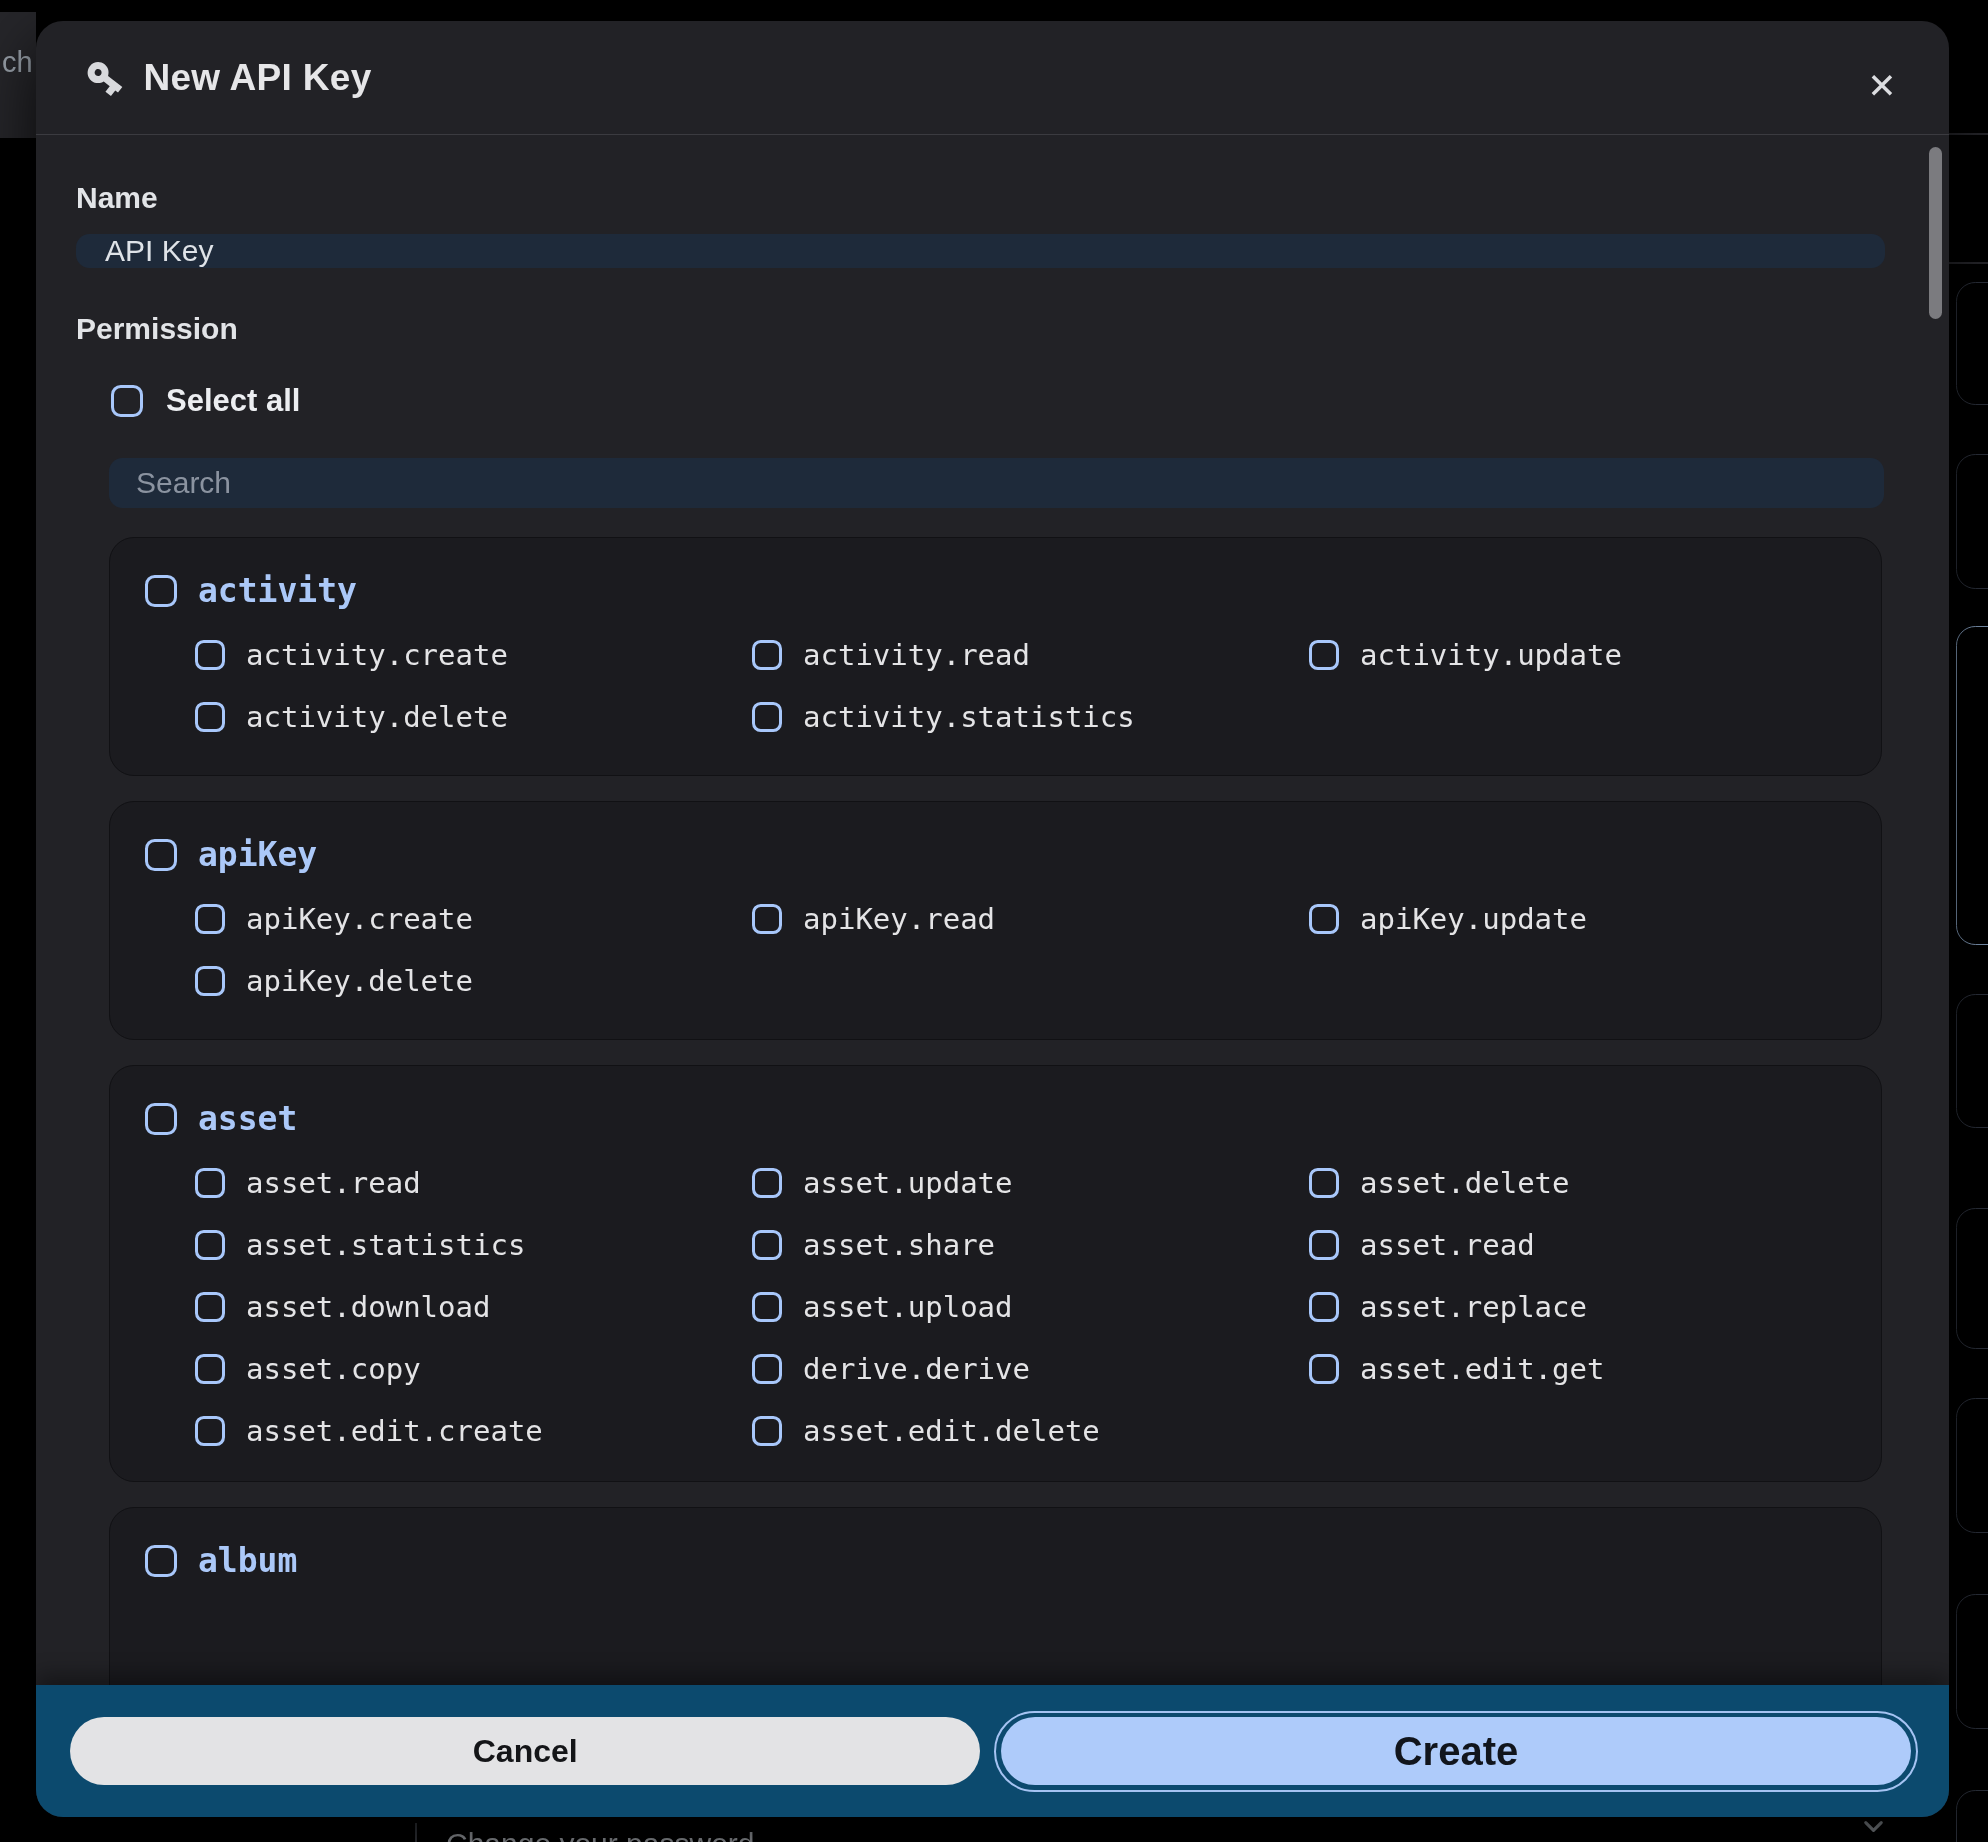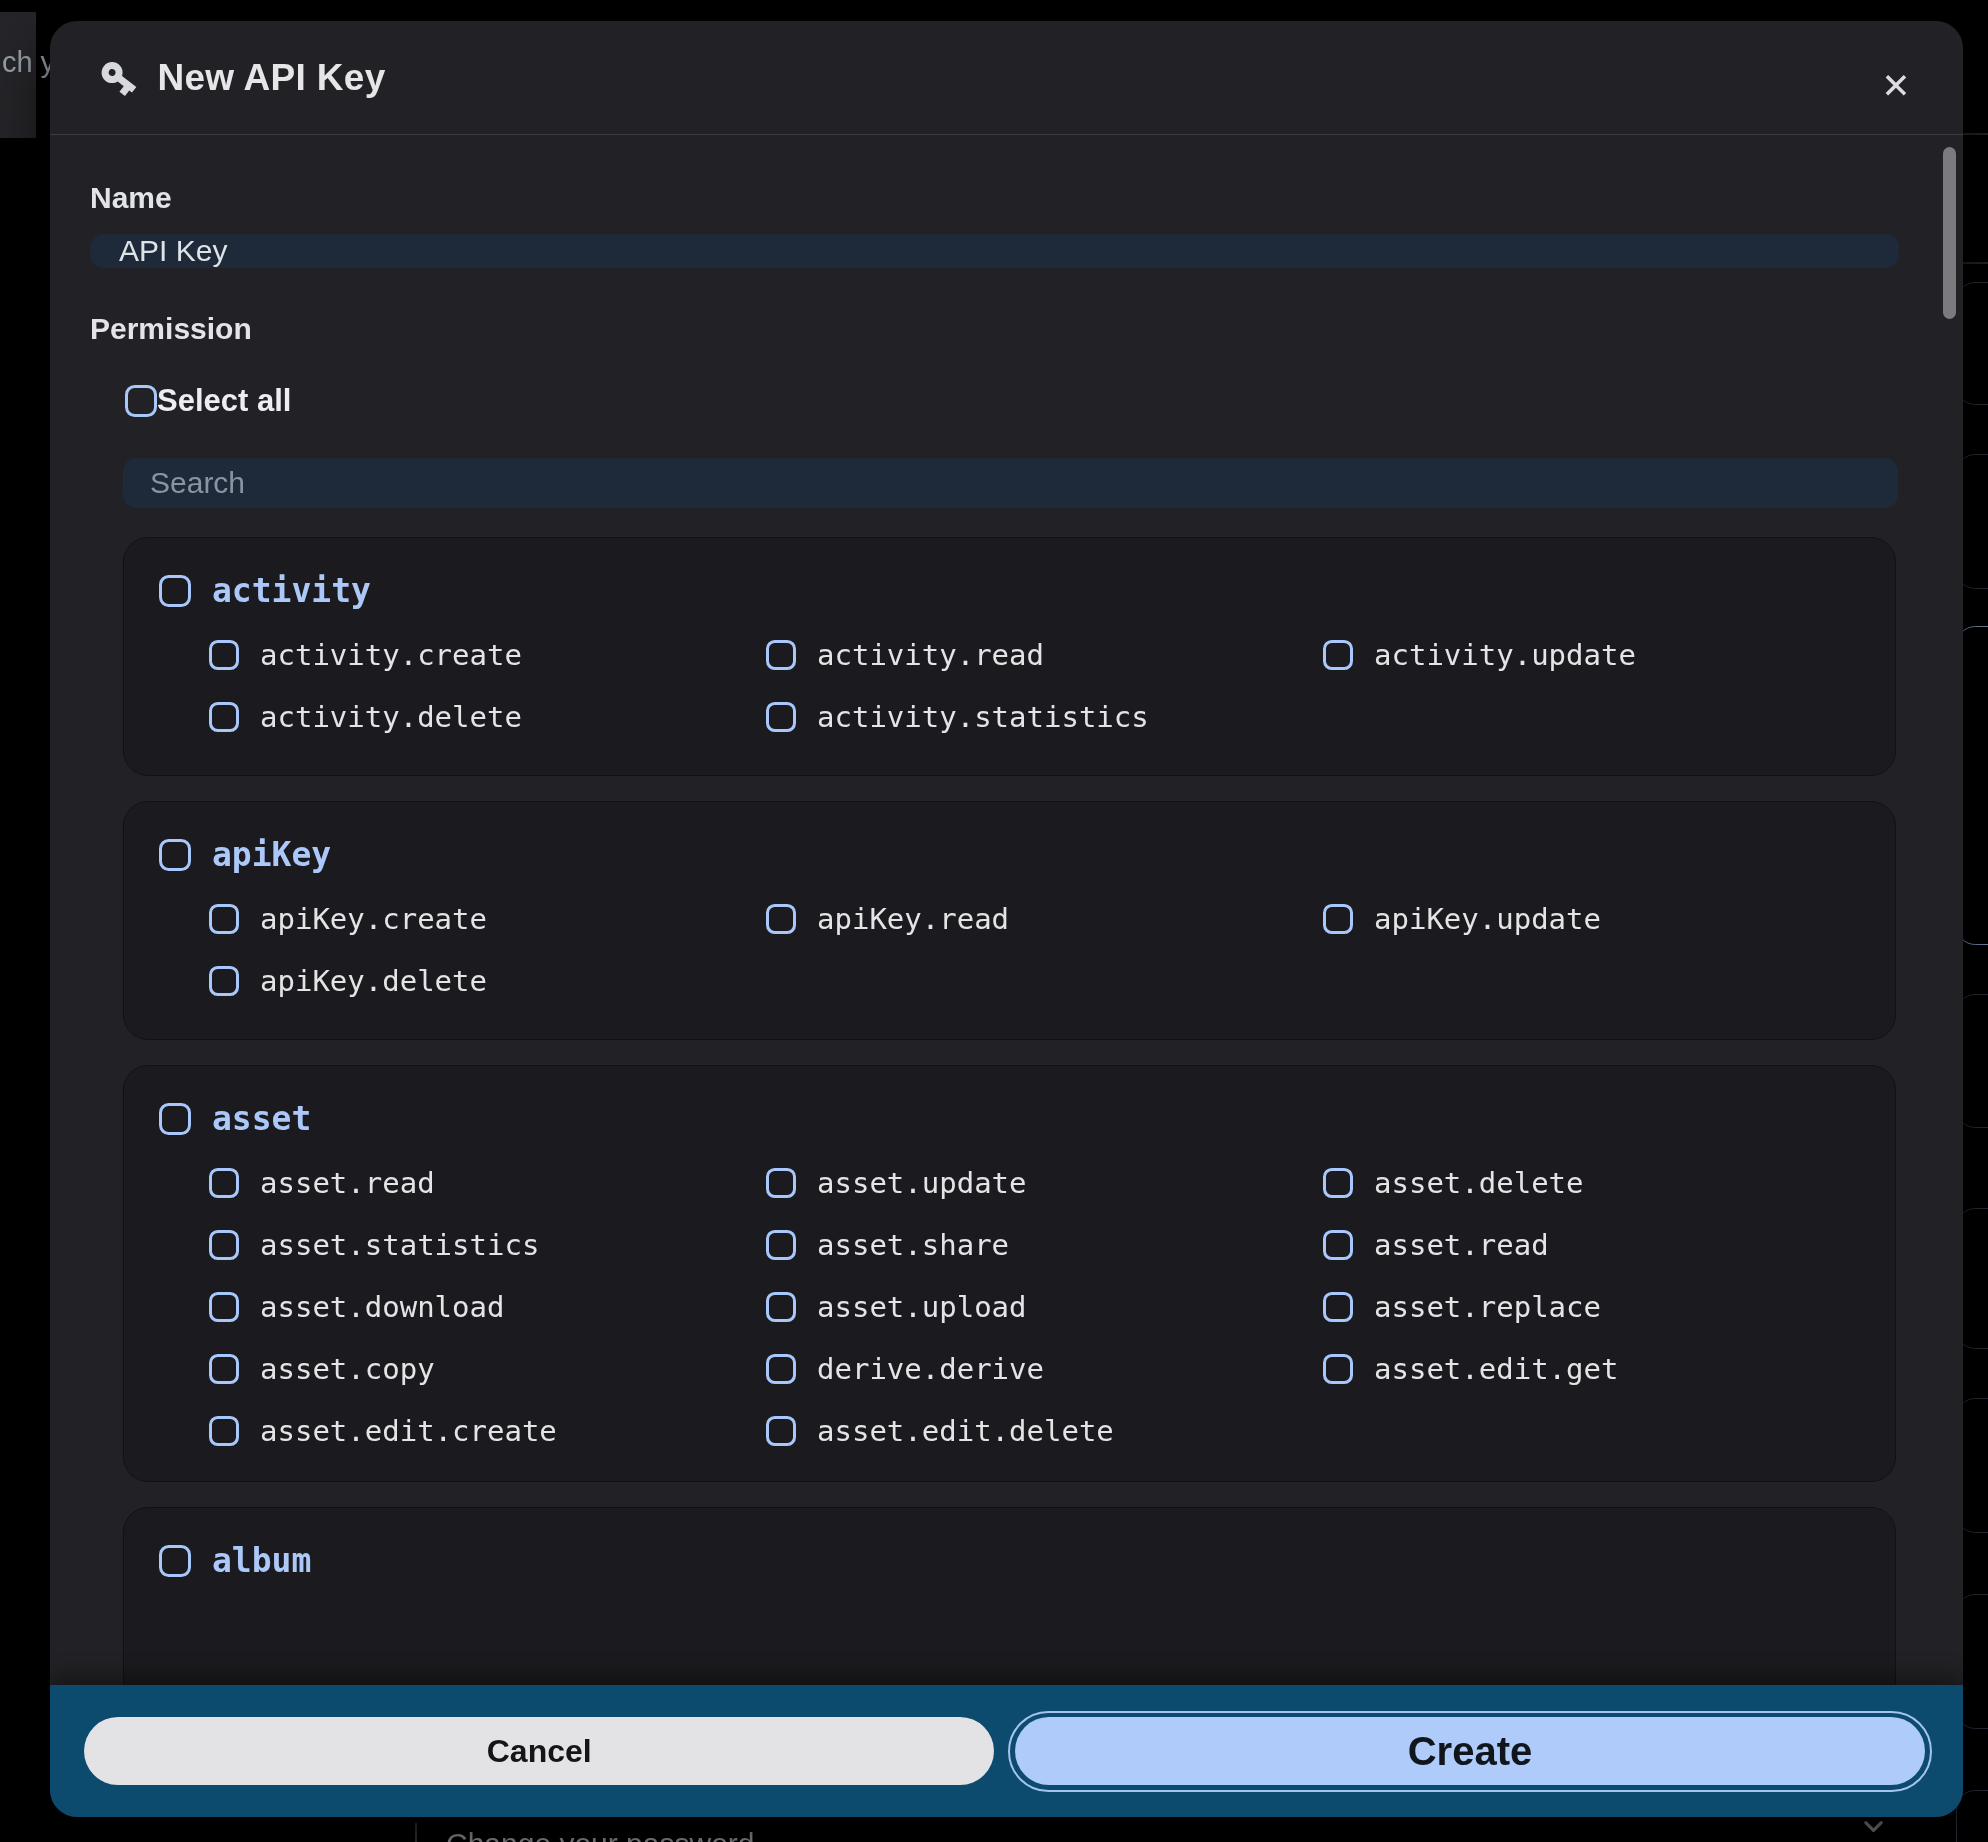--- a/index.html
+++ b/index.html
@@ -15,40 +15,40 @@
   .bg-right-strip .hline { position:absolute; left:0; width:41px; height:1.9px; background:#26262b; }
   .bg-card { position:absolute; left:7.7px; width:77px; border:1.9px solid #2c313c; border-radius:19.3px; background:transparent; }
   .bg-card.bright { border-color:#7e96b4; }
   .bg-bottom-vline { position:absolute; left:415px; top:1823px; width:1.9px; height:19.3px; background:#3a3d44; }
   .bg-bottom-text { position:absolute; left:446px; top:1827px; font-size:30px; color:#aeb2b8; white-space:nowrap; }
   .bg-chevron { position:absolute; left:1858px; top:1811px; width:31px; height:31px; color:#9aa0a6; }
 
   
   .dialog { position:absolute; left:36px; top:21px; width:1913px; height:1796px;
             background:#222226; border-radius:27px; box-shadow:0 23px 68px rgba(0,0,0,.8);
-            overflow:hidden;margin-left:14px; }
+            overflow:hidden; }
   .dlg-header { position:absolute; left:0; top:0; width:100%; height:113px;
                 display:flex; align-items:center; padding-left:48px; }
   .key-icon { width:42px; height:42px; margin-right:17.4px; color:#d8d9dc; transform:rotate(38deg); flex:0 0 auto; }
   .dlg-title { font-size:37px; font-weight:700; color:#e6e6e8; letter-spacing:0.3px; }
   .close-btn { position:absolute; right:46px; top:44px; width:42px; height:42px;
                display:flex; align-items:center; justify-content:center;
                font-size:35px; color:#dcdde0; cursor:pointer; background:none; border:none; }
   .dlg-divider { position:absolute; left:0; top:113px; width:100%; height:1px; background:#3b3b40; }
 
   .dlg-content { position:absolute; left:0; top:114px; width:100%; height:1550px;
                  padding:0 40px; overflow:hidden; display:flex; flex-direction:column; }
 
   .field-label { margin-top:46px; font-size:30px; font-weight:600; color:#e2e4e7; }
   .name-input { margin-top:19.3px; width:1809px; height:73px; background:#1e2a3a; border:none;
                 border-radius:13.5px; padding:0 29px; font-size:30px; color:#dfe3e8;
                 font-family:"Liberation Sans", sans-serif; outline:none; }
   .perm-label-head { margin-top:44px; font-size:30px; font-weight:600; color:#e2e4e7; }
 
-  .select-all-row { margin-top:37px; margin-left:35px; display:flex; align-items:center; cursor:pointer; }
+  .select-all-row { margin-top:37px; margin-left:35px; display:flex; align-items:center; gap:23px; cursor:pointer; }
   .cb { display:inline-block; border:3.4px solid #a8c7fa; background:transparent; flex:0 0 auto; cursor:pointer; }
   .cb-md { width:32px; height:32px; border-radius:9.7px; }
   .cb-sm { width:30px; height:30px; border-radius:8.7px; }
   .select-all-label { font-size:31px; font-weight:600; color:#eceef1; }
 
   .search-input { margin-top:39px; margin-left:33px; width:1775px; height:73px; background:#1e2a3a;
                   border:none; border-radius:13.5px; padding:8px 27px; font-size:30px; color:#14b8a6;
                   font-family:"Liberation Sans", sans-serif; outline:none; }
   .search-input::placeholder { color:#8b93a0; }
 

